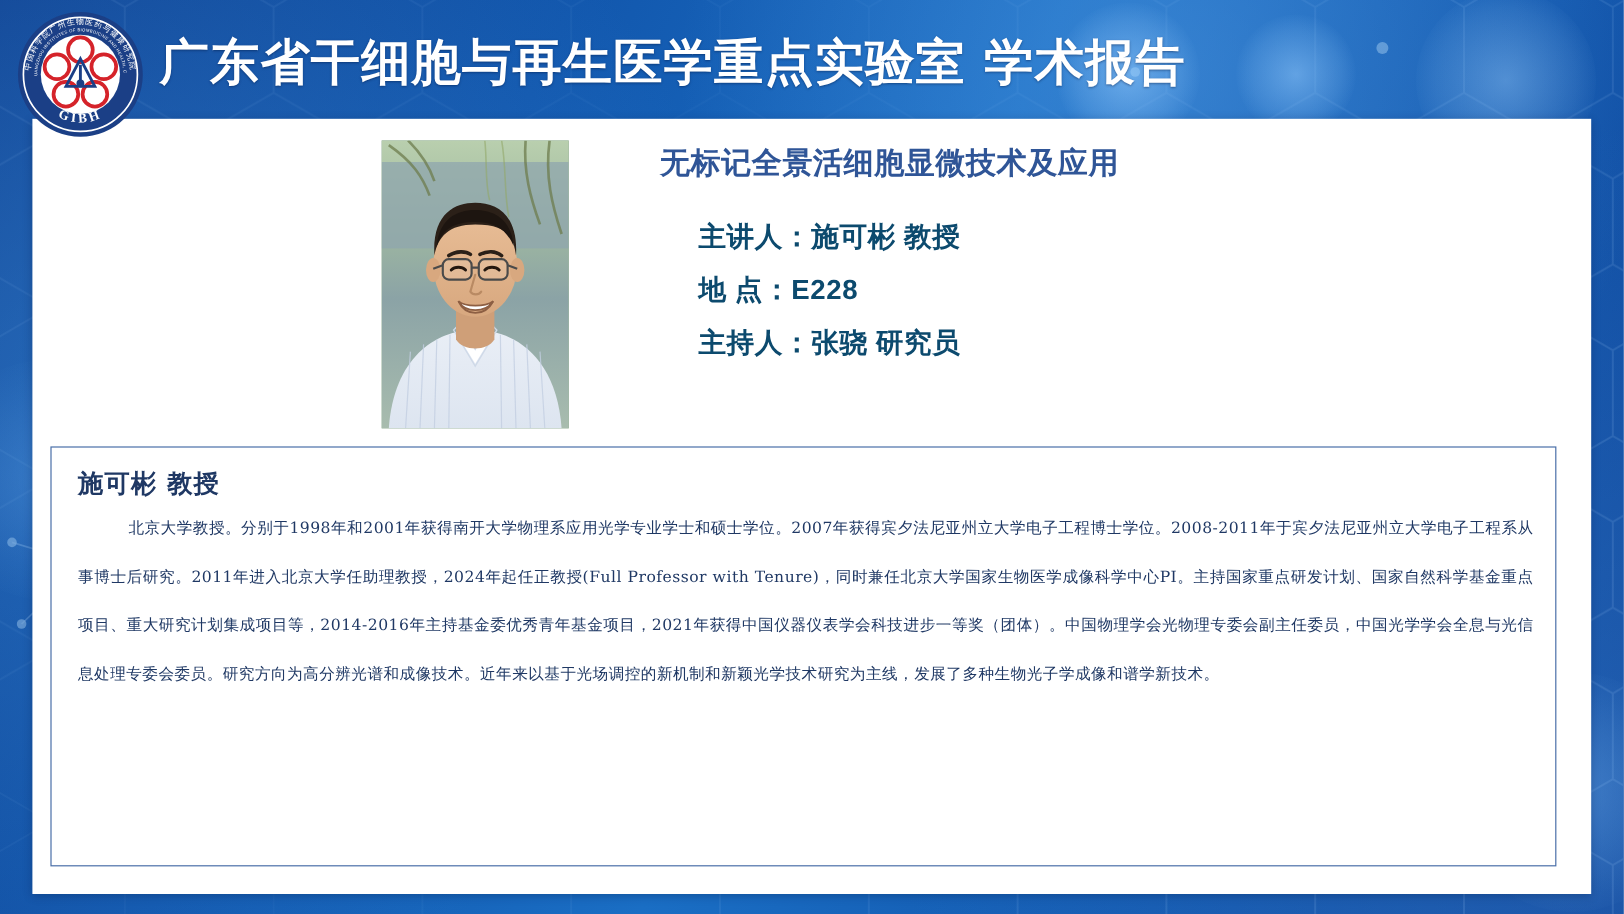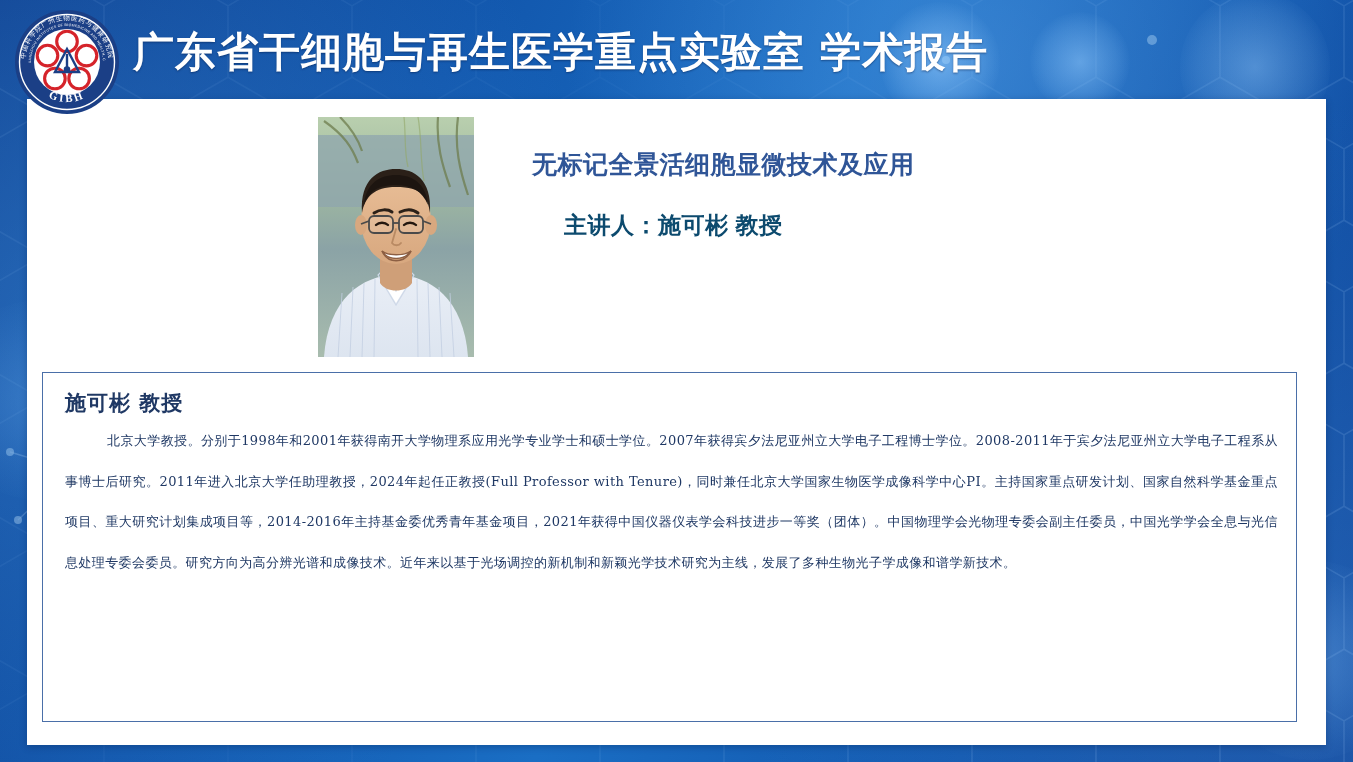--- a/index.html
+++ b/index.html
@@ -104,24 +104,23 @@
     top: 18px;
     width: 156px;
     height: 240px;
     overflow: hidden;
     background: #8aa98c;
   }
   #speaker-photo svg { display: block; }
 
   #talk-info {
     position: absolute;
-    left: 505px;
+    left: 523px;
     top: 20px;
     width: 770px;
-    margin-top: 28px;
   }
   #talk-title {
     font-size: 25px;
     font-weight: bold;
     color: #2f5597;
     line-height: 34px;
     letter-spacing: 0.5px;
     margin-bottom: 22px;
   }
   .info-row {
@@ -340,20 +339,26 @@
           </g>
         </svg>
       </div>
 
       <div id="talk-info">
         <div id="talk-title">无标记全景活细胞显微技术及应用</div>
 
         <div class="info-row">
           <span class="info-label">主讲人：</span><span class="info-value">施可彬  教授</span>
         </div>
+        <div class="info-row">
+          <span class="info-label">地    点：</span><span class="info-value">E228</span>
+        </div>
+        <div class="info-row">
+          <span class="info-label">主持人：</span><span class="info-value">张骁 研究员</span>
+        </div>
       </div>
     </div>
 
     <div id="bio-box">
       <div id="bio-name">施可彬  教授</div>
       <div id="bio-text">北京大学教授。分别于1998年和2001年获得南开大学物理系应用光学专业学士和硕士学位。2007年获得宾夕法尼亚州立大学电子工程博士学位。2008-2011年于宾夕法尼亚州立大学电子工程系从事博士后研究。2011年进入北京大学任助理教授，2024年起任正教授(Full Professor with Tenure)，同时兼任北京大学国家生物医学成像科学中心PI。主持国家重点研发计划、国家自然科学基金重点项目、重大研究计划集成项目等，2014-2016年主持基金委优秀青年基金项目，2021年获得中国仪器仪表学会科技进步一等奖（团体）。中国物理学会光物理专委会副主任委员，中国光学学会全息与光信息处理专委会委员。研究方向为高分辨光谱和成像技术。近年来以基于光场调控的新机制和新颖光学技术研究为主线，发展了多种生物光子学成像和谱学新技术。</div>
     </div>
 
   </div>
 </div>

